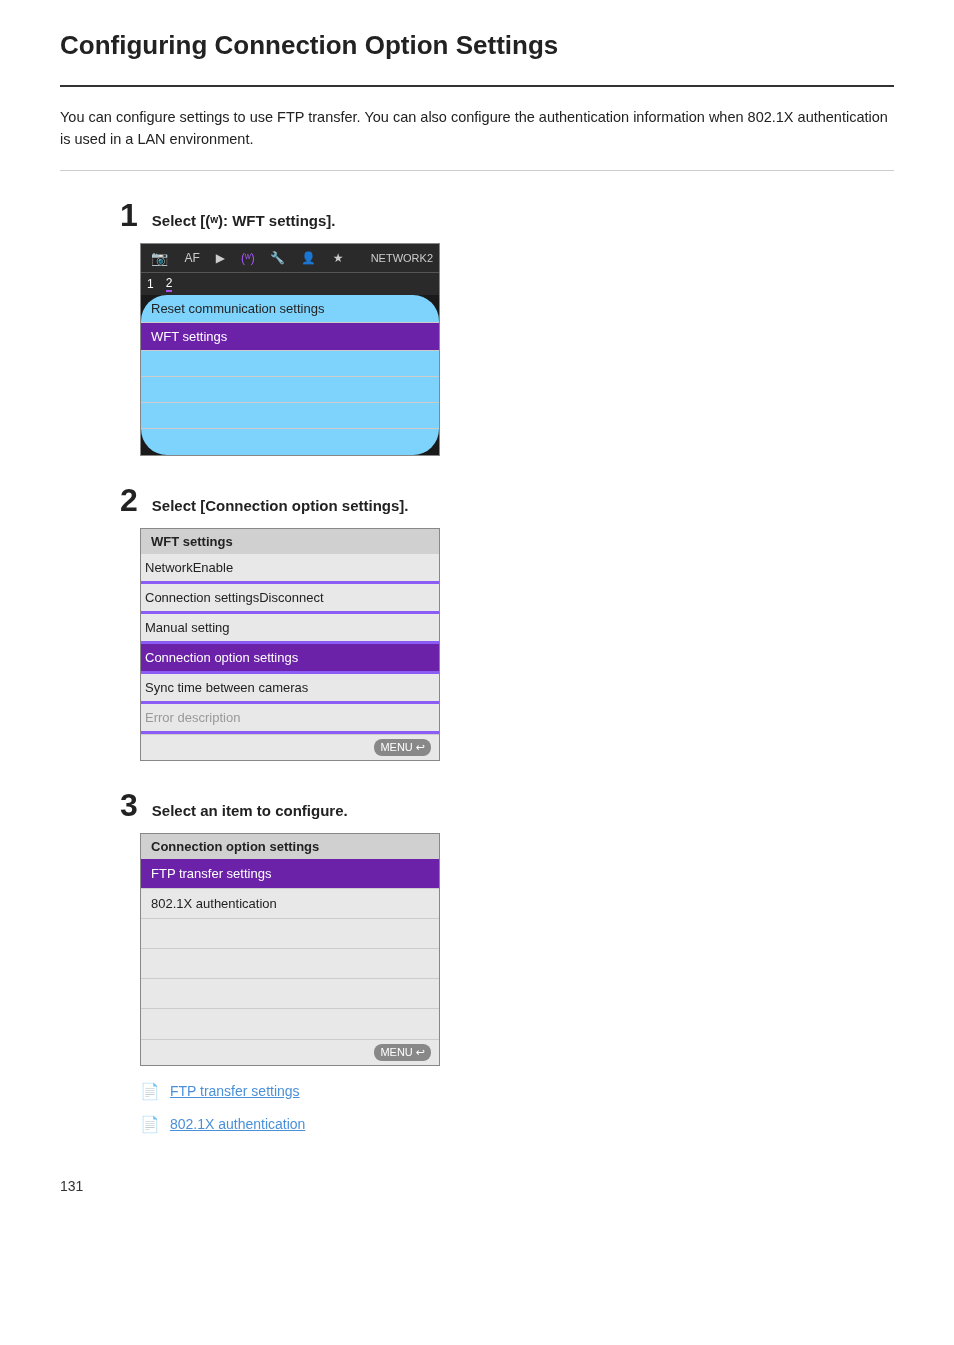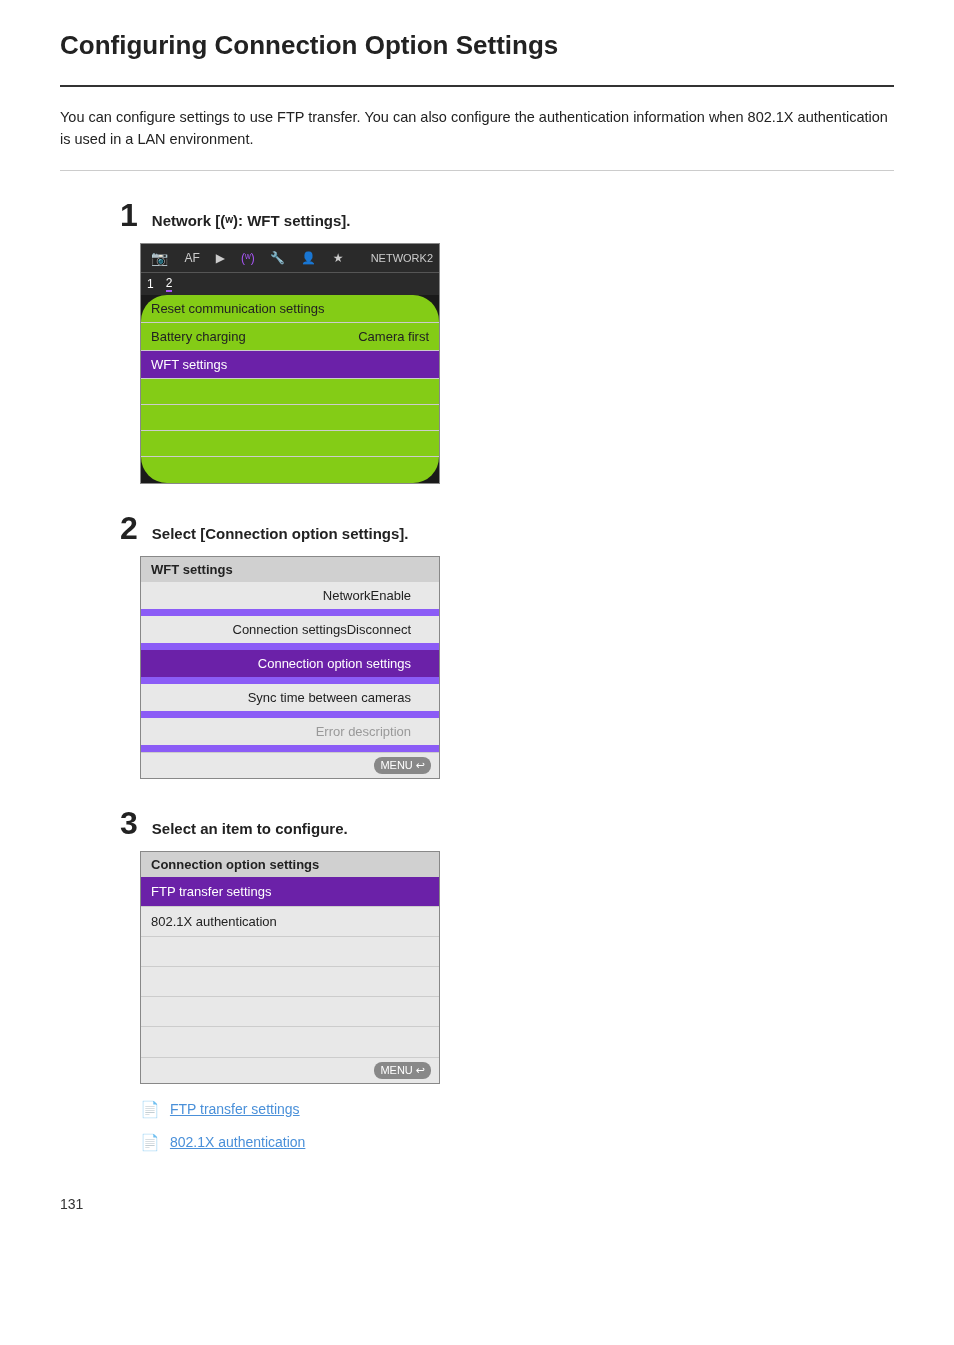--- a/index.html
+++ b/index.html
@@ -85,21 +85,21 @@
     }
     .tab-num {
       color: #fff;
       font-size: 12px;
       margin-right: 12px;
     }
     .tab-num.active-tab {
       border-bottom: 2px solid #a855f7;
     }
     .menu-items {
-      background: #84cc16;
+      background: #7dd3fc;
       border-radius: 26px;
     }
     .menu-item {
       padding: 6px 10px;
       font-size: 13px;
       color: #222;
       border-bottom: 1px solid #ccc;
       display: flex;
       justify-content: space-between;
     }
@@ -118,26 +118,26 @@
       background: #d0d0d0;
       padding: 5px 10px;
       font-size: 13px;
       font-weight: bold;
       color: #222;
     }
     .wft-items {
       background: #e8e8e8;
     }
     .wft-item {
-      padding: 6px 28px;
-      font-size: 13px;
-      color: #222;
-      border-bottom: 7px solid #8b5cf6;
-      display: flex;
-      justify-content: flex-end;
+      padding: 6px 4px;
+      font-size: 13px;
+      color: #222;
+      border-bottom: 3px solid #8b5cf6;
+      display: flex;
+      justify-content: flex-start;
     }
     .wft-item.highlighted {
       background: #6b21a8;
       color: #fff;
     }
     .wft-item.dimmed {
       color: #999;
     }
     .wft-footer {
       background: #e8e8e8;
@@ -231,45 +231,41 @@
 
 <h1>Configuring Connection Option Settings</h1>
 
 <p class="intro-text">You can configure settings to use FTP transfer. You can also configure the authentication information when 802.1X authentication is used in a LAN environment.</p>
 
 <div class="steps-container">
 
   <div class="step">
     <div class="step-header">
       <span class="step-number">1</span>
-      <span class="step-label">Network [(ʷ): WFT settings].</span>
+      <span class="step-label">Select [(ʷ): WFT settings].</span>
     </div>
     <div class="screen-container">
       <div class="camera-screen">
 
         <div class="camera-tabs">
           <span class="camera-tab icon-camera">📷</span>
           <span class="camera-tab" style="color:#ccc;font-size:12px;">AF</span>
           <span class="camera-tab" style="color:#ccc;font-size:12px;">▶</span>
           <span class="camera-tab icon-active" style="font-size:12px;">(ʷ)</span>
           <span class="camera-tab" style="color:#ccc;font-size:12px;">🔧</span>
           <span class="camera-tab" style="color:#ccc;font-size:12px;">👤</span>
           <span class="camera-tab" style="color:#ccc;font-size:12px;">★</span>
           <span class="network-label">NETWORK2</span>
         </div>
         <div class="tab-row">
           <span class="tab-num">1</span>
           <span class="tab-num active-tab">2</span>
         </div>
         <div class="menu-items">
           <div class="menu-item">Reset communication settings</div>
-          <div class="menu-item">
-            <span>Battery charging</span>
-            <span>Camera first</span>
-          </div>
           <div class="menu-item highlighted">WFT settings</div>
           <div class="menu-item" style="height:26px;"></div>
           <div class="menu-item" style="height:26px;"></div>
           <div class="menu-item" style="height:26px;"></div>
           <div class="menu-item" style="height:26px;border-bottom:none;"></div>
         </div>
       </div>
     </div>
   </div>
 
@@ -283,20 +279,21 @@
         <div class="wft-title-bar">WFT settings</div>
         <div class="wft-items">
           <div class="wft-item">
             <span>Network</span>
             <span>Enable</span>
           </div>
           <div class="wft-item">
             <span>Connection settings</span>
             <span>Disconnect</span>
           </div>
+          <div class="wft-item">Manual setting</div>
           <div class="wft-item highlighted">Connection option settings</div>
           <div class="wft-item">Sync time between cameras</div>
           <div class="wft-item dimmed">Error description</div>
         </div>
         <div class="wft-footer">
           <span class="menu-btn">
             <span>MENU</span>
             <span>↩</span>
           </span>
         </div>

